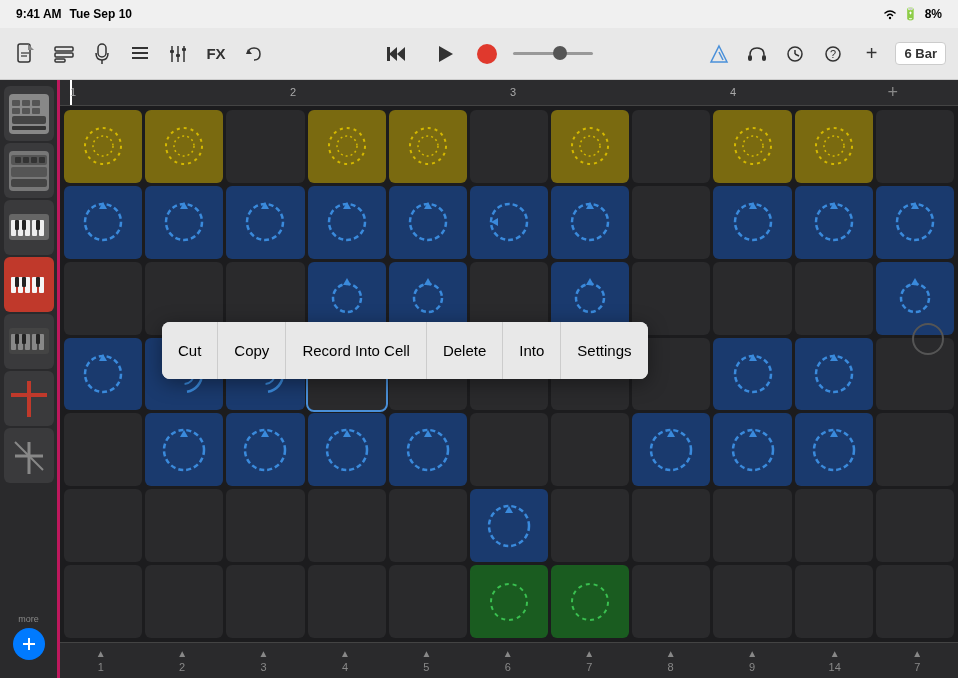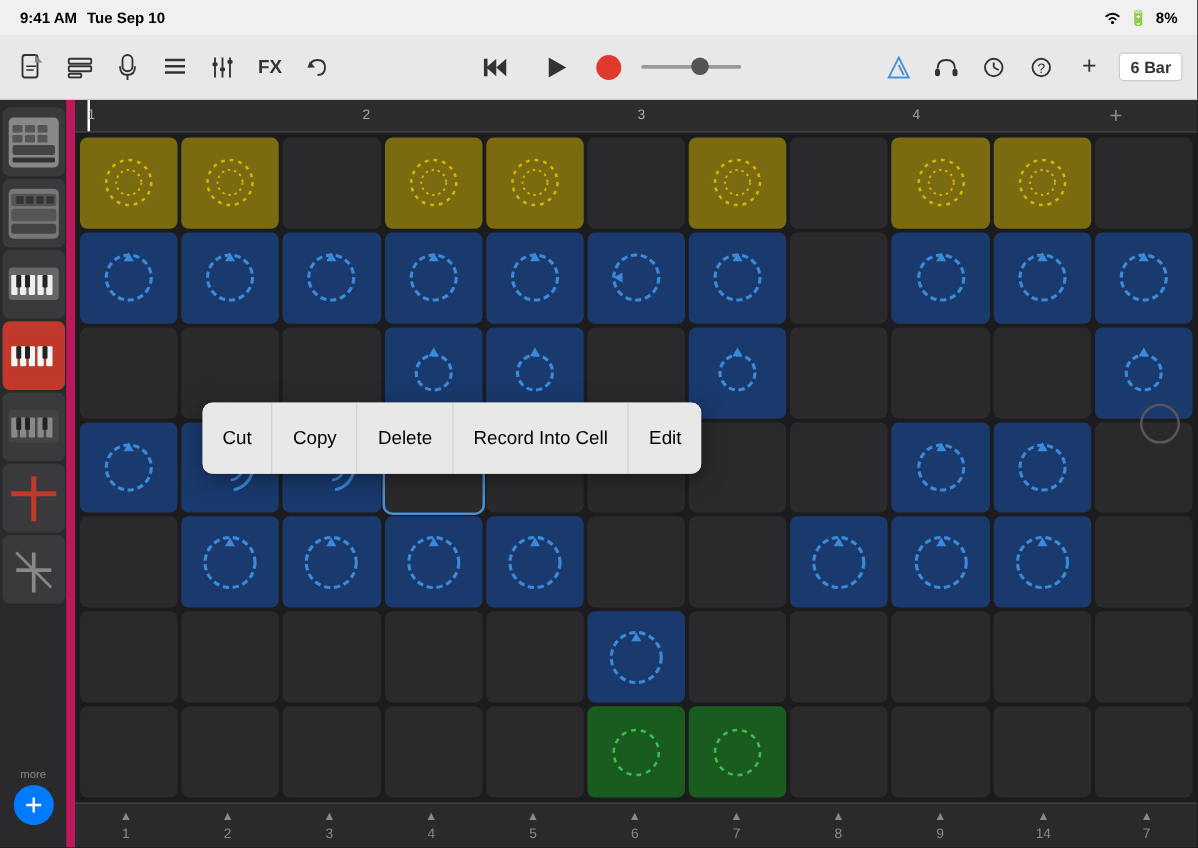--- a/index.html
+++ b/index.html
@@ -118,21 +118,21 @@
 
     
     .sidebar {
       width: 60px;
       background: #2a2a2c;
       display: flex;
       flex-direction: column;
       align-items: center;
       padding: 6px 0;
       gap: 2px;
-      border-right: 7px solid #be185d;
+      border-right: 3px solid #be185d;
     }
     .sidebar-item {
       width: 50px;
       height: 55px;
       border-radius: 6px;
       background: #3a3a3c;
       display: flex;
       align-items: center;
       justify-content: center;
       cursor: pointer;
@@ -842,18 +842,19 @@
           <div class="col-arrow">▲</div>
           <div class="col-num">7</div>
         </div>
       </div>
   </div>
 </div>
 
 <div class="context-menu">
 <div class="context-menu-item">Cut</div>
     <div class="context-menu-item">Copy</div>
+    <div class="context-menu-item">Record Into Cell</div>
     <div class="context-menu-item">Delete</div>
-    <div class="context-menu-item">Record Into Cell</div>
-    <div class="context-menu-item">Edit</div>
+    <div class="context-menu-item">Into</div>
+    <div class="context-menu-item">Settings</div>
   </div>
 
 <div class="home-indicator"></div>
 
 </body></html>

